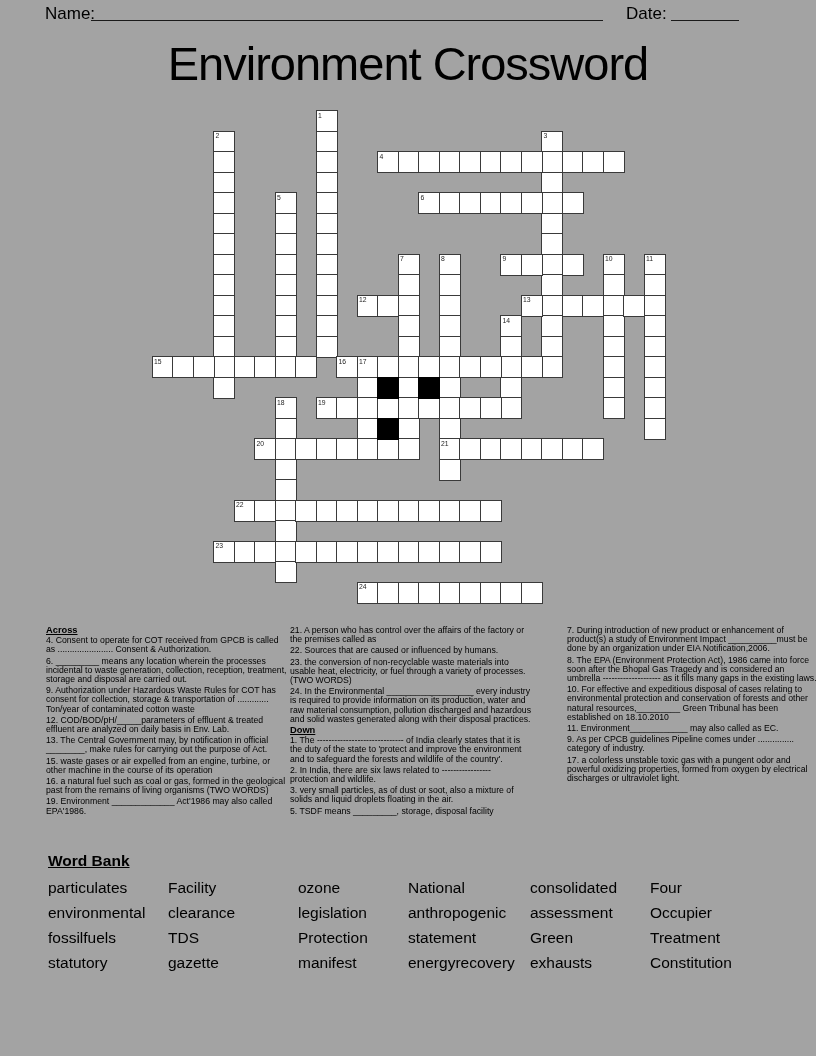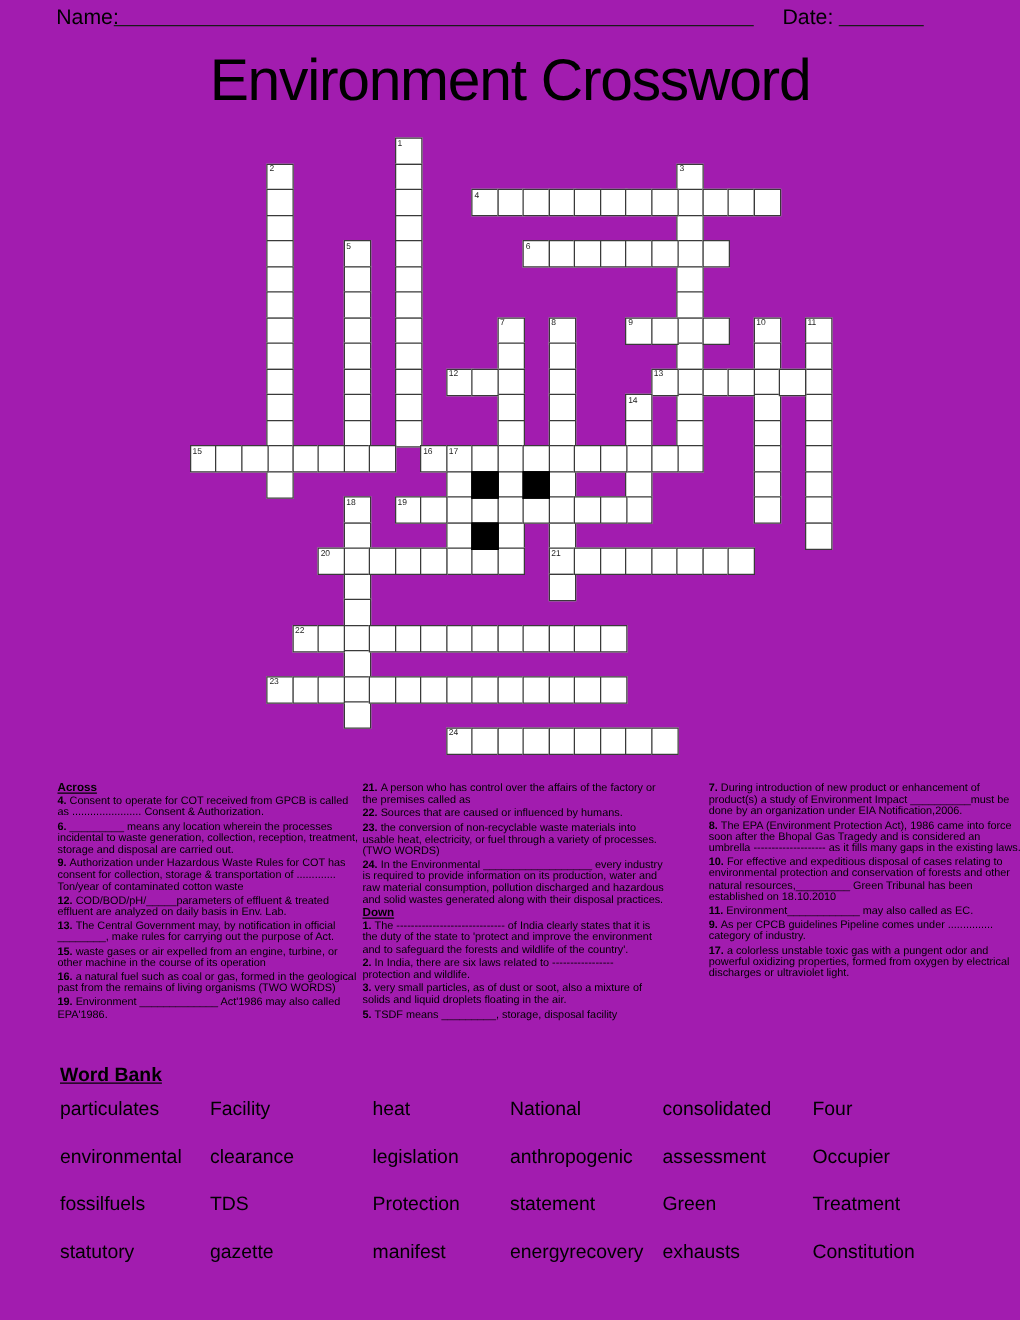--- a/index.html
+++ b/index.html
@@ -1,18 +1,18 @@
 <!DOCTYPE html>
 <html><head>
 <meta charset="utf-8">
 <style>
   * { margin:0; padding:0; box-sizing:border-box; }
   html,body { width:816px; height:1056px; background:#fff; color:#000;
     font-family:"Liberation Sans", sans-serif; overflow:hidden; position:relative; }
-  #page { position:absolute; left:0; top:0; width:816px; height:1056px; background:#a21caf; }
+  #page { position:absolute; left:0; top:0; width:816px; height:1056px; background:#a3a3a3; }
 
   
   .hdr-label { position:absolute; font-size:17px; color:#000; top:4px; }
   #name-label { left:45px; }
   #date-label { left:626px; }
   .hdr-line { position:absolute; border-bottom:1.6px solid #1a1a1a; top:20px; }
   #name-line { left:91px; width:512px; }
   #date-line { left:671px; width:68px; }
 
   
@@ -27,27 +27,27 @@
   .cellnum { position:absolute; left:1.5px; top:0.5px; font-size:6.8px;
     line-height:7px; color:#1d1d1d; }
 
   
   .clue-col { position:absolute; top:626px; font-size:8.7px; line-height:9.2px; color:#000; }
   #clue-col-0 { left:46px;  width:243px; }
   #clue-col-1 { left:290px; width:241px; }
   #clue-col-2 { left:533px; width:252px;margin-left:34px; }
   .clue-heading { font-weight:bold; font-size:9.3px; text-decoration:underline; margin-bottom:1px; }
   .clue { margin-bottom:2px; }
-  .clue b { font-weight:bold; }
+  .clue b { font-weight:normal; }
 
   
   #wordbank { position:absolute; left:48px; top:852px; width:740px; }
   #wordbank-heading { font-size:15.5px; font-weight:bold; text-decoration:underline; margin-bottom:9px; }
   #wordbank-grid { display:grid; grid-template-columns:120px 130px 110px 122px 120px auto;
-    row-gap:20px; font-size:15.5px; }
+    row-gap:7px; font-size:15.5px; }
 </style>
 </head>
 <body>
 
 <div id="page">
 
   <span id="name-label" class="hdr-label">Name:</span>
   <div id="name-line" class="hdr-line"></div>
 
   <span id="date-label" class="hdr-label">Date:</span>
@@ -334,21 +334,21 @@
         <div class="clue"><b>9. </b>As per CPCB guidelines Pipeline comes under ............... category of industry.</div>
         <div class="clue"><b>17. </b>a colorless unstable toxic gas with a pungent odor and powerful oxidizing properties, formed from oxygen by electrical discharges or ultraviolet light.</div>
       </div>
   </div>
 
   <div id="wordbank">
     <div id="wordbank-heading">Word Bank</div>
     <div id="wordbank-grid">
         <div>particulates</div>
         <div>Facility</div>
-        <div>heat</div>
+        <div>ozone</div>
         <div>National</div>
         <div>consolidated</div>
         <div>Four</div>
         <div>environmental</div>
         <div>clearance</div>
         <div>legislation</div>
         <div>anthropogenic</div>
         <div>assessment</div>
         <div>Occupier</div>
         <div>fossilfuels</div>

